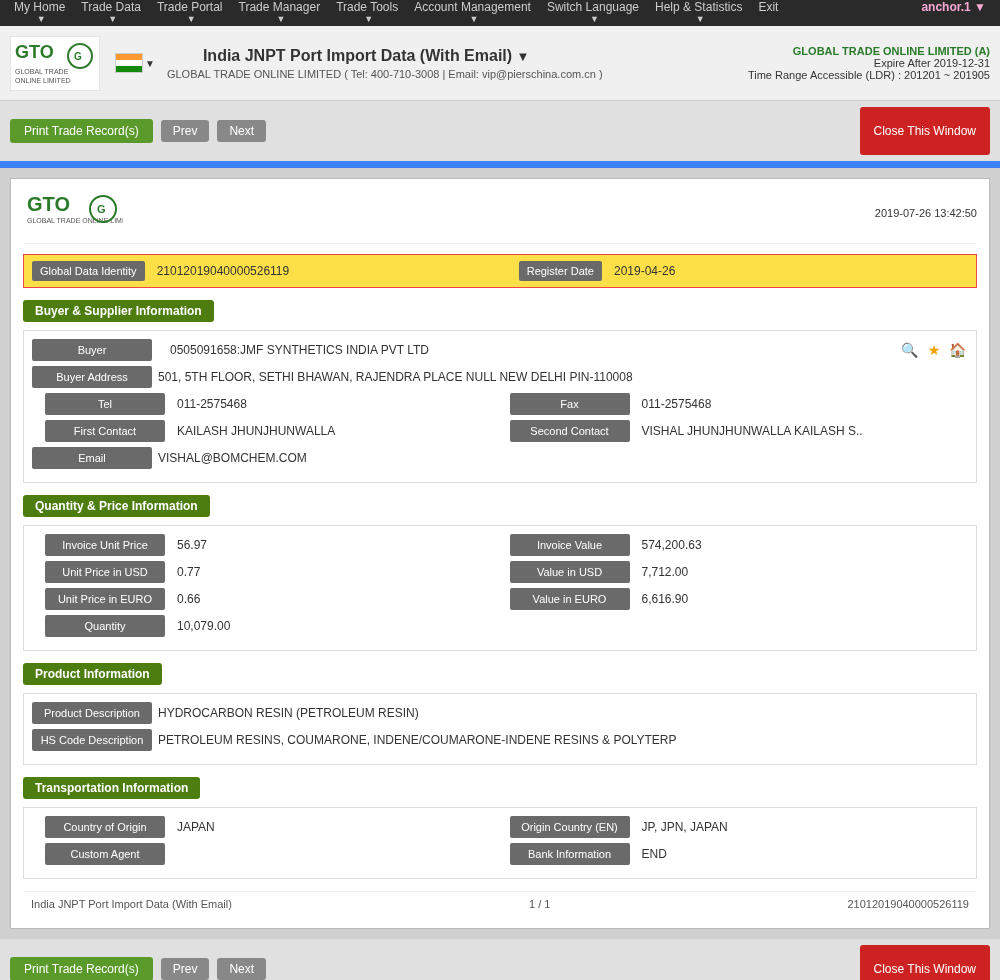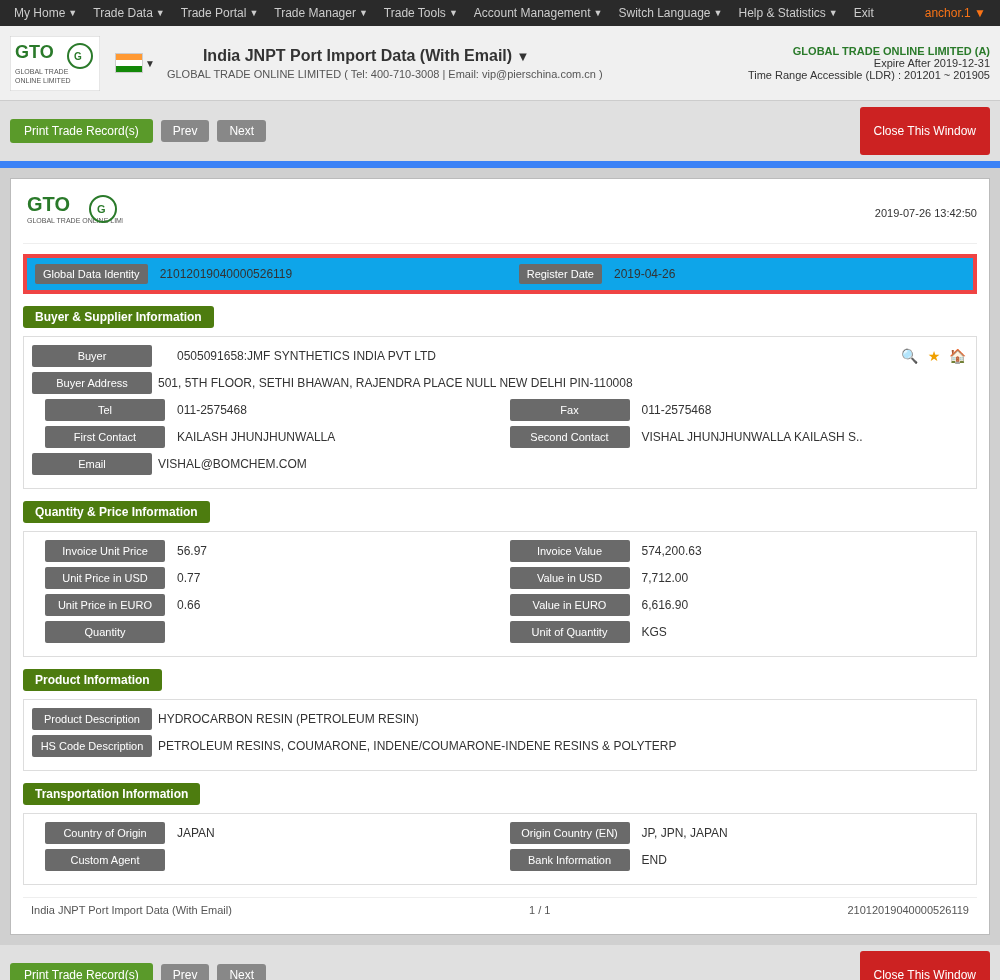--- a/index.html
+++ b/index.html
@@ -15,24 +15,25 @@
       height: 26px;
       font-size: 12px;
     }
     .top-nav .nav-item {
       padding: 0 8px;
       cursor: pointer;
       height: 100%;
       display: flex;
       align-items: center;
       white-space: nowrap;
+      flex-direction: column;
     }
     .top-nav .nav-item .arrow { font-size: 9px; margin-left: 3px; }
     .top-nav .spacer { flex: 1; }
-    .top-nav .anchor { color: #f97316; }
+    .top-nav .anchor { color: #f9a8d4; font-weight: bold; }
 
     
     .header-bar {
       background: #f0f0f0;
       border-bottom: 1px solid #ccc;
       display: flex;
       align-items: center;
       padding: 6px 10px;
       min-height: 75px;
     }
@@ -107,22 +108,22 @@
       border-bottom: 1px solid #eee;
     }
     .record-timestamp { font-size: 11px; color: #333; }
 
     
     .identity-row {
       display: flex;
       align-items: center;
       gap: 8px;
       margin-bottom: 12px;
-      background: #0ea5e9;
-      border: 4px solid #ef4444;
+      background: #fde047;
+      border: 1px solid #ef4444;
       padding: 6px 8px;
     }
     .field-label {
       background: #6a6a6a;
       color: white;
       padding: 4px 8px;
       font-size: 11px;
       white-space: nowrap;
       border-radius: 2px;
     }
@@ -183,21 +184,21 @@
       flex: 1;
       padding: 4px 6px;
       background: white;
     }
 
     
     .buyer-row {
       display: flex;
       align-items: center;
       margin-bottom: 5px;
-      gap: 19px;
+      gap: 12px;
     }
     .buyer-icons {
       display: flex;
       gap: 4px;
       margin-left: 4px;
     }
     .icon-btn {
       width: 20px; height: 20px;
       display: flex; align-items: center; justify-content: center;
       cursor: pointer; font-size: 14px;
@@ -429,24 +430,21 @@
           </div>
           <div class="info-cell">
             <span class="lbl">Value in EURO</span>
             <span class="val">6,616.90</span>
           </div>
         </div>
 
         <div class="info-row">
           <div class="info-cell">
             <span class="lbl">Quantity</span>
-          </div>
-          <div class="info-cell">
-            <span class="lbl">Unit of Quantity</span>
-            <span class="val">KGS</span>
+            <span class="val">10,079.00</span>
           </div>
         </div>
 
       </div>
     </div>
 
     <div>
       <span class="section-header">Product Information</span>
       <div class="section-box">
 

